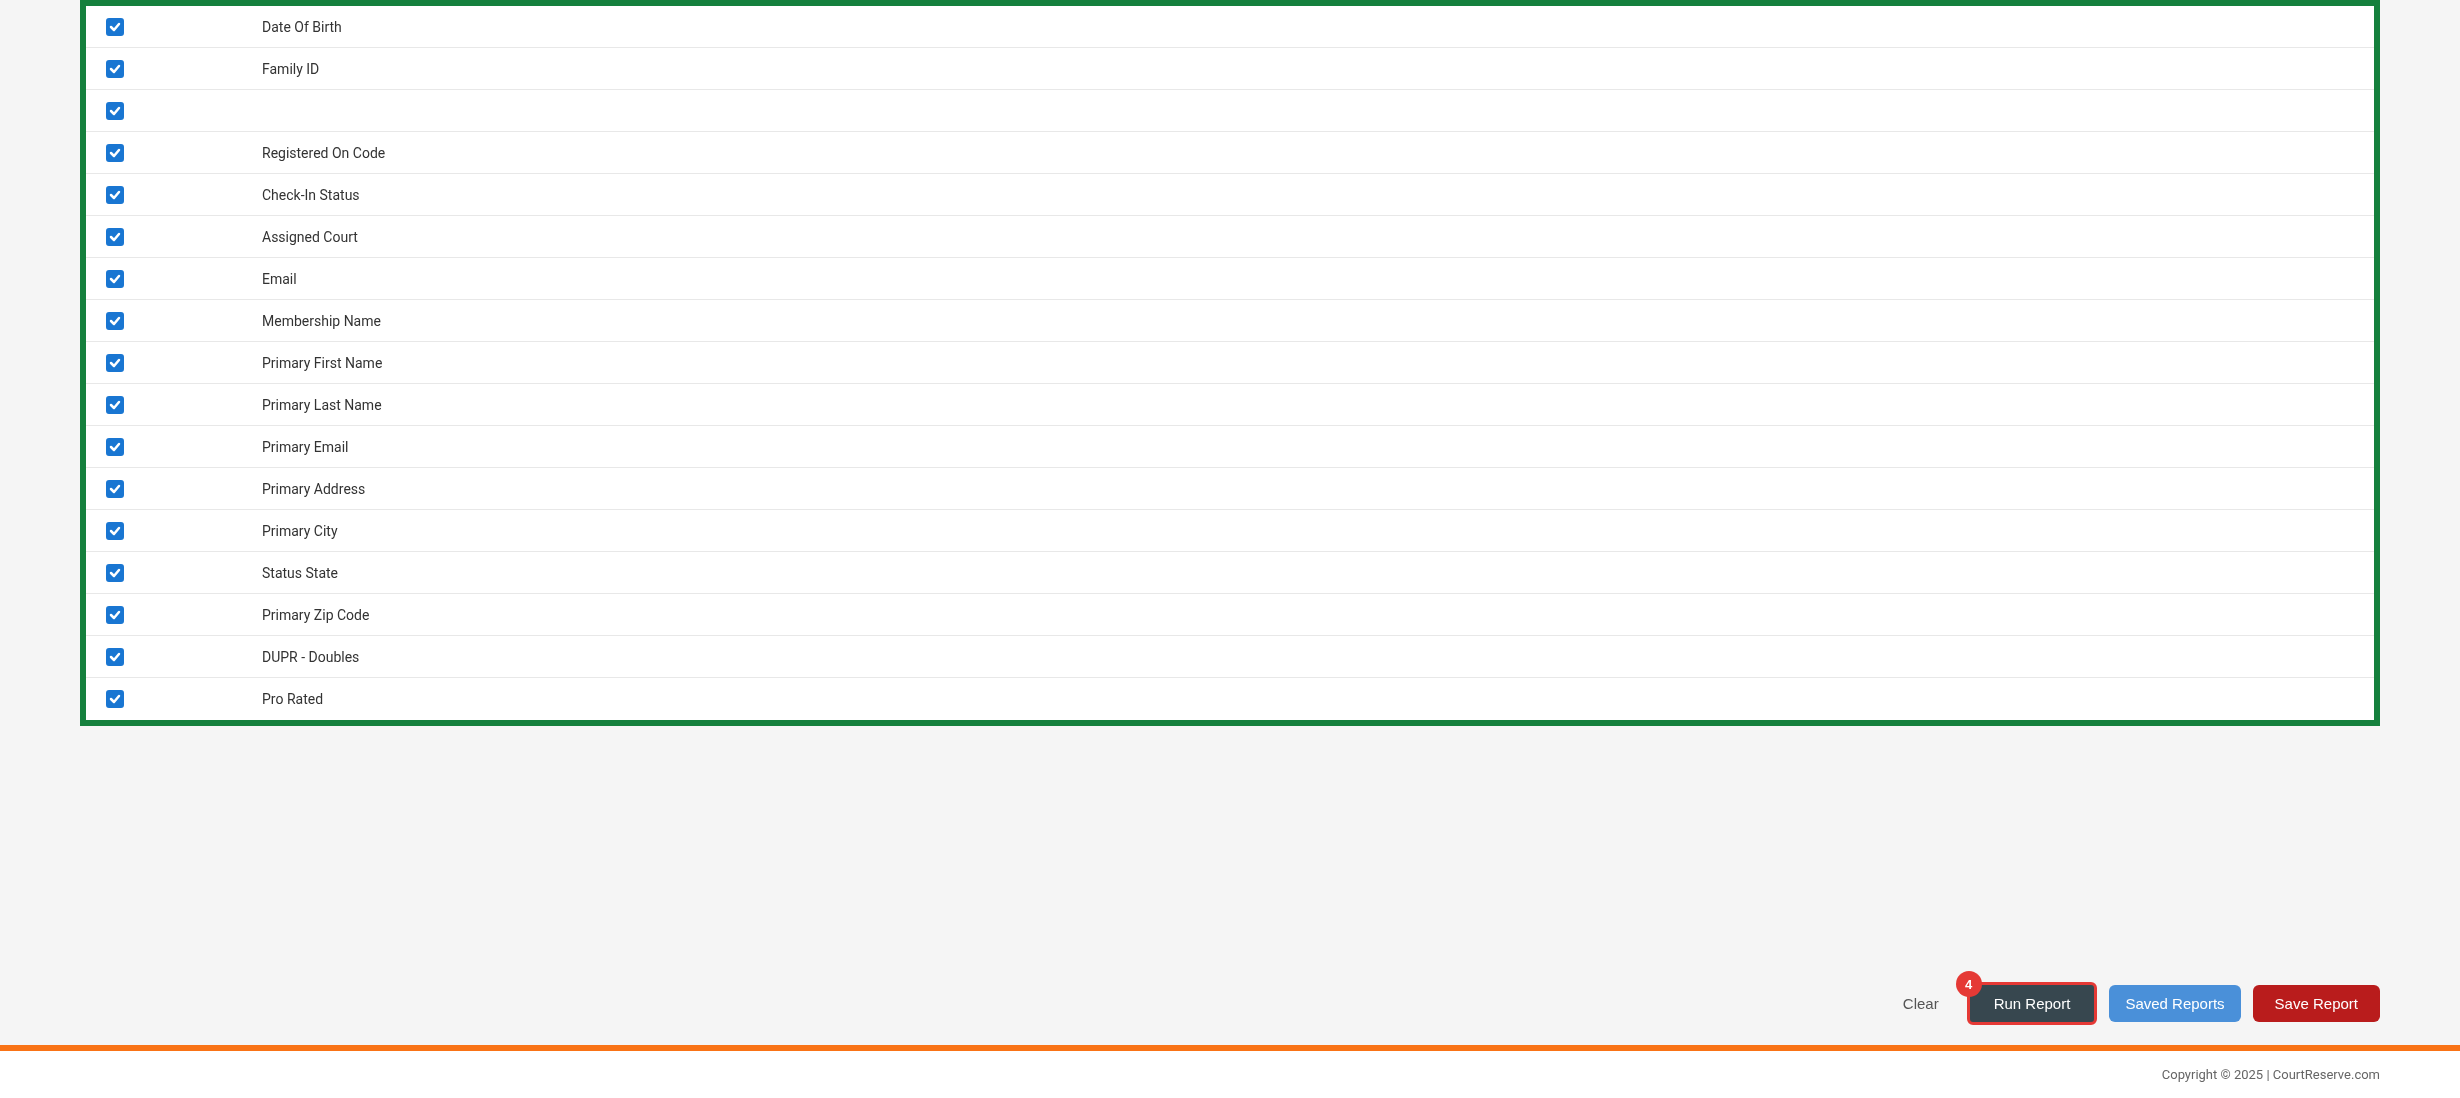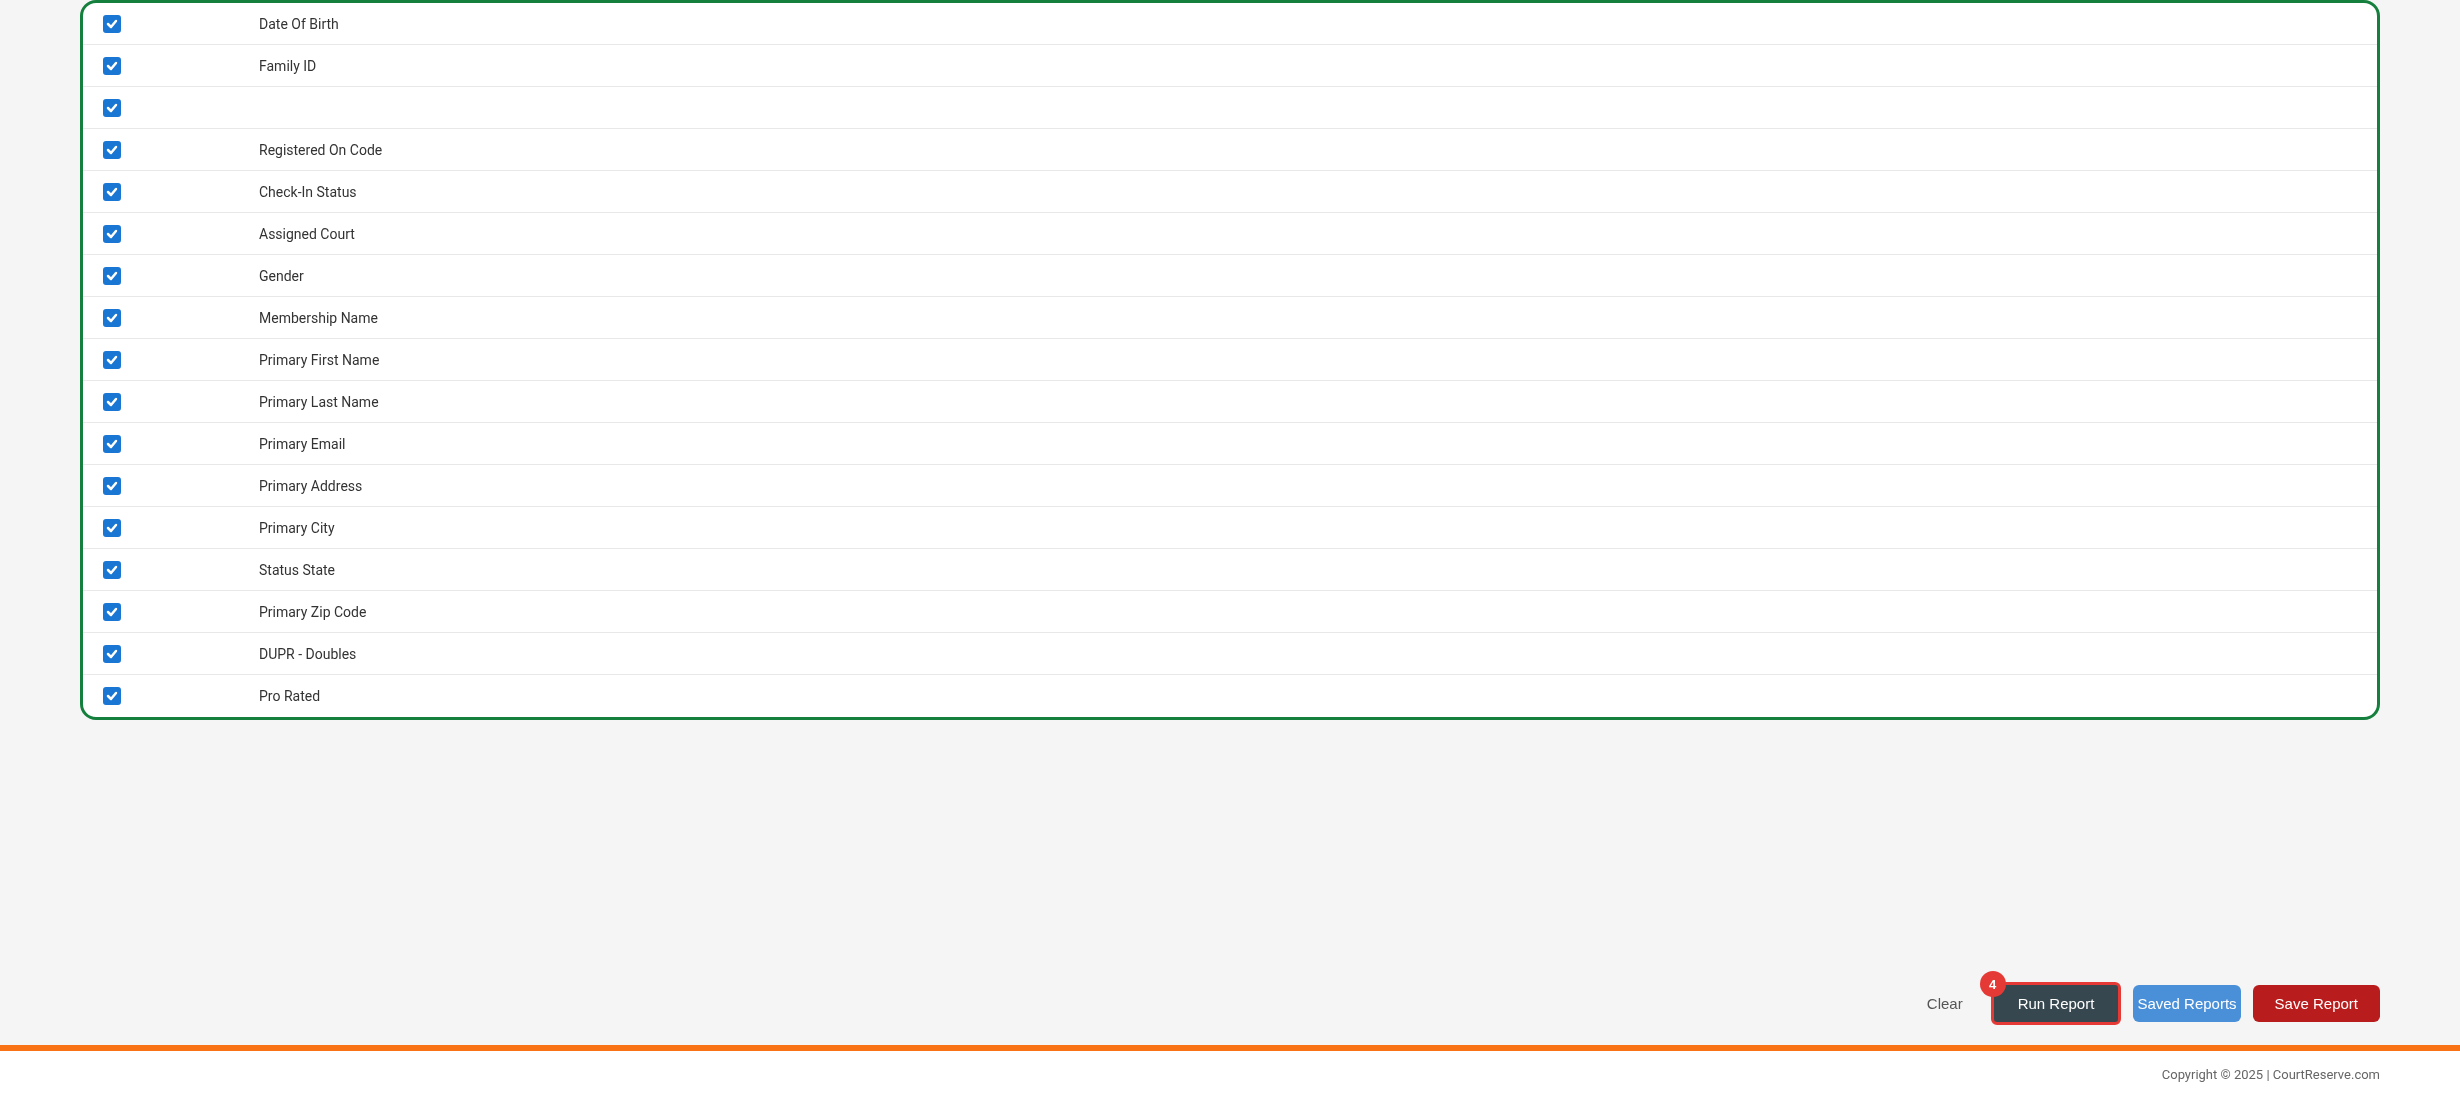--- a/index.html
+++ b/index.html
@@ -17,22 +17,22 @@
     }
 
     .main-content {
       flex: 1;
       padding: 0 80px;
       background: #f5f5f5;
     }
 
     .table-container {
       background: #fff;
-      border: 3px solid #15803d;
-      border-radius: 16px;
+      border: 6px solid #15803d;
+      border-radius: 0;
       overflow: hidden;
       margin-top: 0;
     }
 
     .field-row {
       display: flex;
       align-items: center;
       border-bottom: 1px solid #e8e8e8;
       min-height: 42px;
     }
@@ -127,21 +127,21 @@
       display: flex;
       align-items: center;
       justify-content: center;
     }
 
     .btn-saved-reports {
       background: #4a90d9;
       color: white;
       border: none;
       border-radius: 6px;
-      padding: 10px 4px;
+      padding: 10px 16px;
       font-size: 15px;
       font-weight: 500;
       cursor: pointer;
     }
 
     .btn-save-report {
       background: #b91c1c;
       color: white;
       border: none;
       border-radius: 6px;
@@ -226,21 +226,21 @@
         <div class="field-name-cell">Assigned Court</div>
       </div>
       <div class="field-row">
         <div class="checkbox-cell">
           <div class="custom-checkbox">
             <svg viewBox="0 0 12 12">
               <polyline points="2,6 5,9 10,3"></polyline>
             </svg>
           </div>
         </div>
-        <div class="field-name-cell">Gender</div>
+        <div class="field-name-cell">Email</div>
       </div>
       <div class="field-row">
         <div class="checkbox-cell">
           <div class="custom-checkbox">
             <svg viewBox="0 0 12 12">
               <polyline points="2,6 5,9 10,3"></polyline>
             </svg>
           </div>
         </div>
         <div class="field-name-cell">Membership Name</div>

